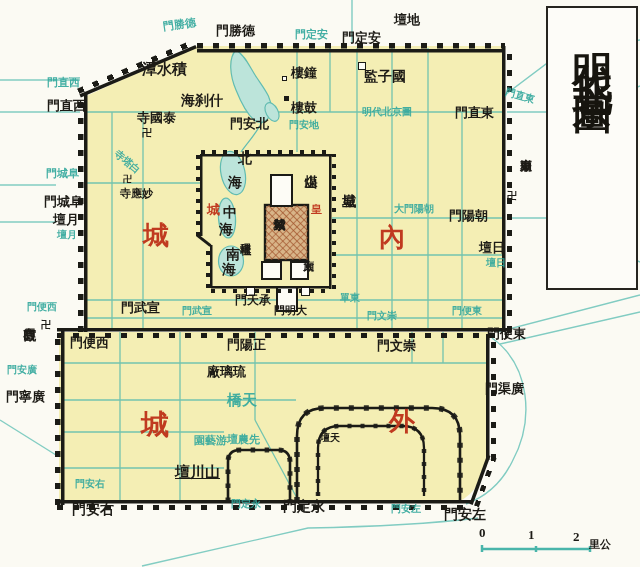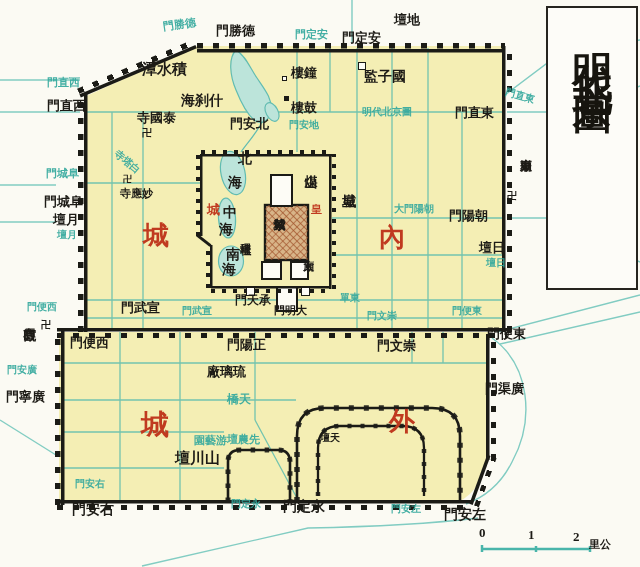--- a/index.html
+++ b/index.html
@@ -246,26 +246,26 @@
       <div class="lbl k vert" style="left: 21px; top: 318px; font-size: 13px; line-height: 1.25;">白雲觀</div>
       <div class="lbl c" style="left: 7px; top: 365px; font-size: 10px;">門安廣</div>
       <div class="lbl k" style="left: 6px; top: 390px; font-size: 13px;">門寧廣</div>
       <div class="lbl k" style="left: 227px; top: 338px; font-size: 13px;">門陽正</div>
       <div class="lbl c" style="left: 367px; top: 311px; font-size: 10px;">門文崇</div>
       <div class="lbl k" style="left: 377px; top: 339px; font-size: 13px;">門文崇</div>
       <div class="lbl c" style="left: 452px; top: 306px; font-size: 10px;">門便東</div>
       <div class="lbl k" style="left: 487px; top: 327px; font-size: 13px;">門便東</div>
       <div class="lbl k" style="left: 485px; top: 382px; font-size: 13px;">門渠廣</div>
       <div class="lbl k" style="left: 207px; top: 365px; font-size: 13px;">廠璃琉</div>
-      <div class="lbl c" style="left: 227px; top: 393px; font-size: 12px;">橋天</div>
+      <div class="lbl c" style="left: 227px; top: 393px; font-size: 15px;">橋天</div>
       <div class="lbl c" style="left: 194px; top: 435px; font-size: 11px;">園藝游</div>
       <div class="lbl c" style="left: 227px; top: 434px; font-size: 11px;">壇農先</div>
       <div class="lbl r" style="left: 389px; top: 408px; font-size: 26px;">外</div>
       <div class="lbl r" style="left: 141px; top: 410px; font-size: 28px;">城</div>
-      <div class="lbl k" style="left: 175px; top: 451px; font-size: 15px;">壇川山</div>
+      <div class="lbl k" style="left: 175px; top: 465px; font-size: 15px; text-decoration: underline;">壇川山</div>
       <div class="lbl k" style="left: 320px; top: 433px; font-size: 10px;">壇天</div>
       <div class="lbl c" style="left: 75px; top: 479px; font-size: 10px;">門安右</div>
       <div class="lbl k" style="left: 72px; top: 503px; font-size: 14px;">門安右</div>
       <div class="lbl c" style="left: 231px; top: 499px; font-size: 10px;">門定永</div>
       <div class="lbl k" style="left: 283px; top: 500px; font-size: 14px;">門定永</div>
       <div class="lbl c" style="left: 391px; top: 504px; font-size: 10px;">門安左</div>
       <div class="lbl k" style="left: 444px; top: 508px; font-size: 14px;">門安左</div>
       <div class="lbl k" style="left: 479px; top: 526px; font-size: 13px;">0</div>
       <div class="lbl k" style="left: 528px; top: 528px; font-size: 13px;">1</div>
       <div class="lbl k" style="left: 573px; top: 530px; font-size: 13px;">2</div>

